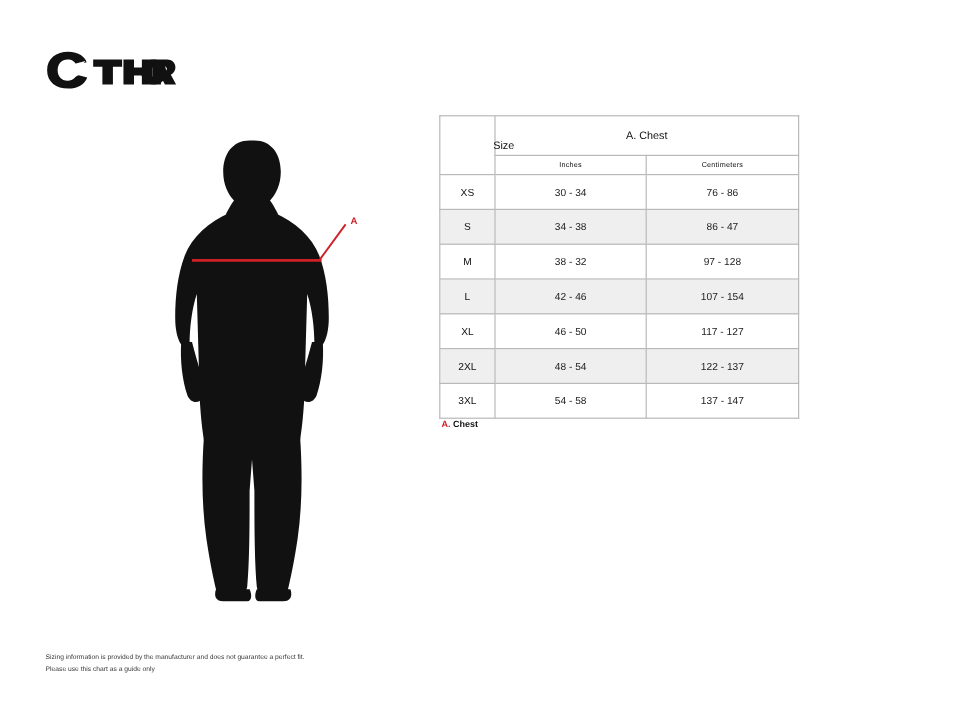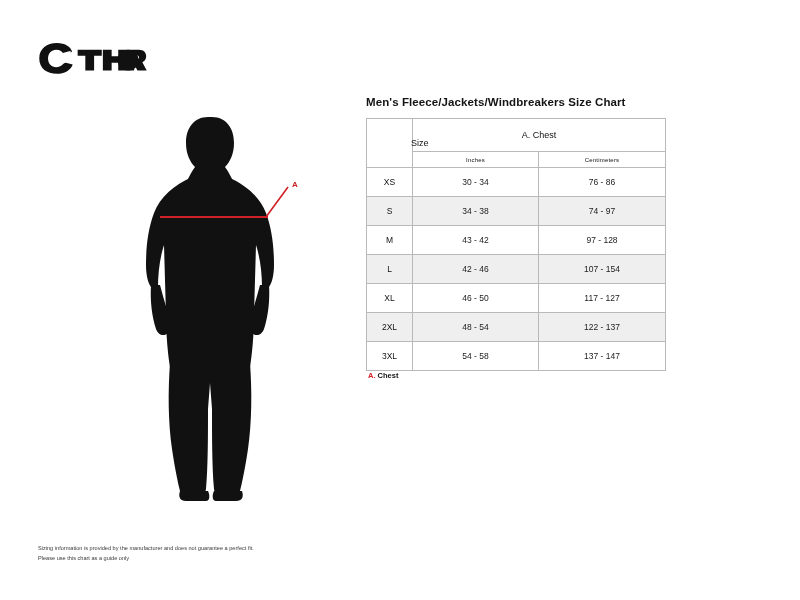--- a/index.html
+++ b/index.html
@@ -214,21 +214,20 @@
     <g>
       <line x1="40" y1="112" x2="148" y2="112" stroke="#cf2027" stroke-width="2.2"></line>
       <line x1="146" y1="112" x2="168" y2="82" stroke="#cf2027" stroke-width="1.6"></line>
       <text class="fig-letter" x="172" y="82">A</text>
     </g>
   </svg>
 </div>
 
 <div id="right-col">
 
-  <h1 class="chart-title">Men's Fleece/Jackets/Windbreakers Size Chart</h1>
 
   <table class="size-chart">
     <colgroup>
       <col style="width:46px">
       <col style="width:126px">
       <col style="width:127px">
     </colgroup>
     <thead>
       <tr>
         <th class="col-size" rowspan="2">Size</th>
@@ -241,25 +240,25 @@
     </thead>
     <tbody>
       <tr>
         <td class="size-cell">XS</td>
         <td class="val-cell">30 - 34</td>
         <td class="val-cell">76 - 86</td>
       </tr>
       <tr class="shaded">
         <td class="size-cell">S</td>
         <td class="val-cell">34 - 38</td>
-        <td class="val-cell">74 - 97</td>
+        <td class="val-cell">86 - 47</td>
       </tr>
       <tr>
         <td class="size-cell">M</td>
-        <td class="val-cell">43 - 42</td>
+        <td class="val-cell">38 - 32</td>
         <td class="val-cell">97 - 128</td>
       </tr>
       <tr class="shaded">
         <td class="size-cell">L</td>
         <td class="val-cell">42 - 46</td>
         <td class="val-cell">107 - 154</td>
       </tr>
       <tr>
         <td class="size-cell">XL</td>
         <td class="val-cell">46 - 50</td>

